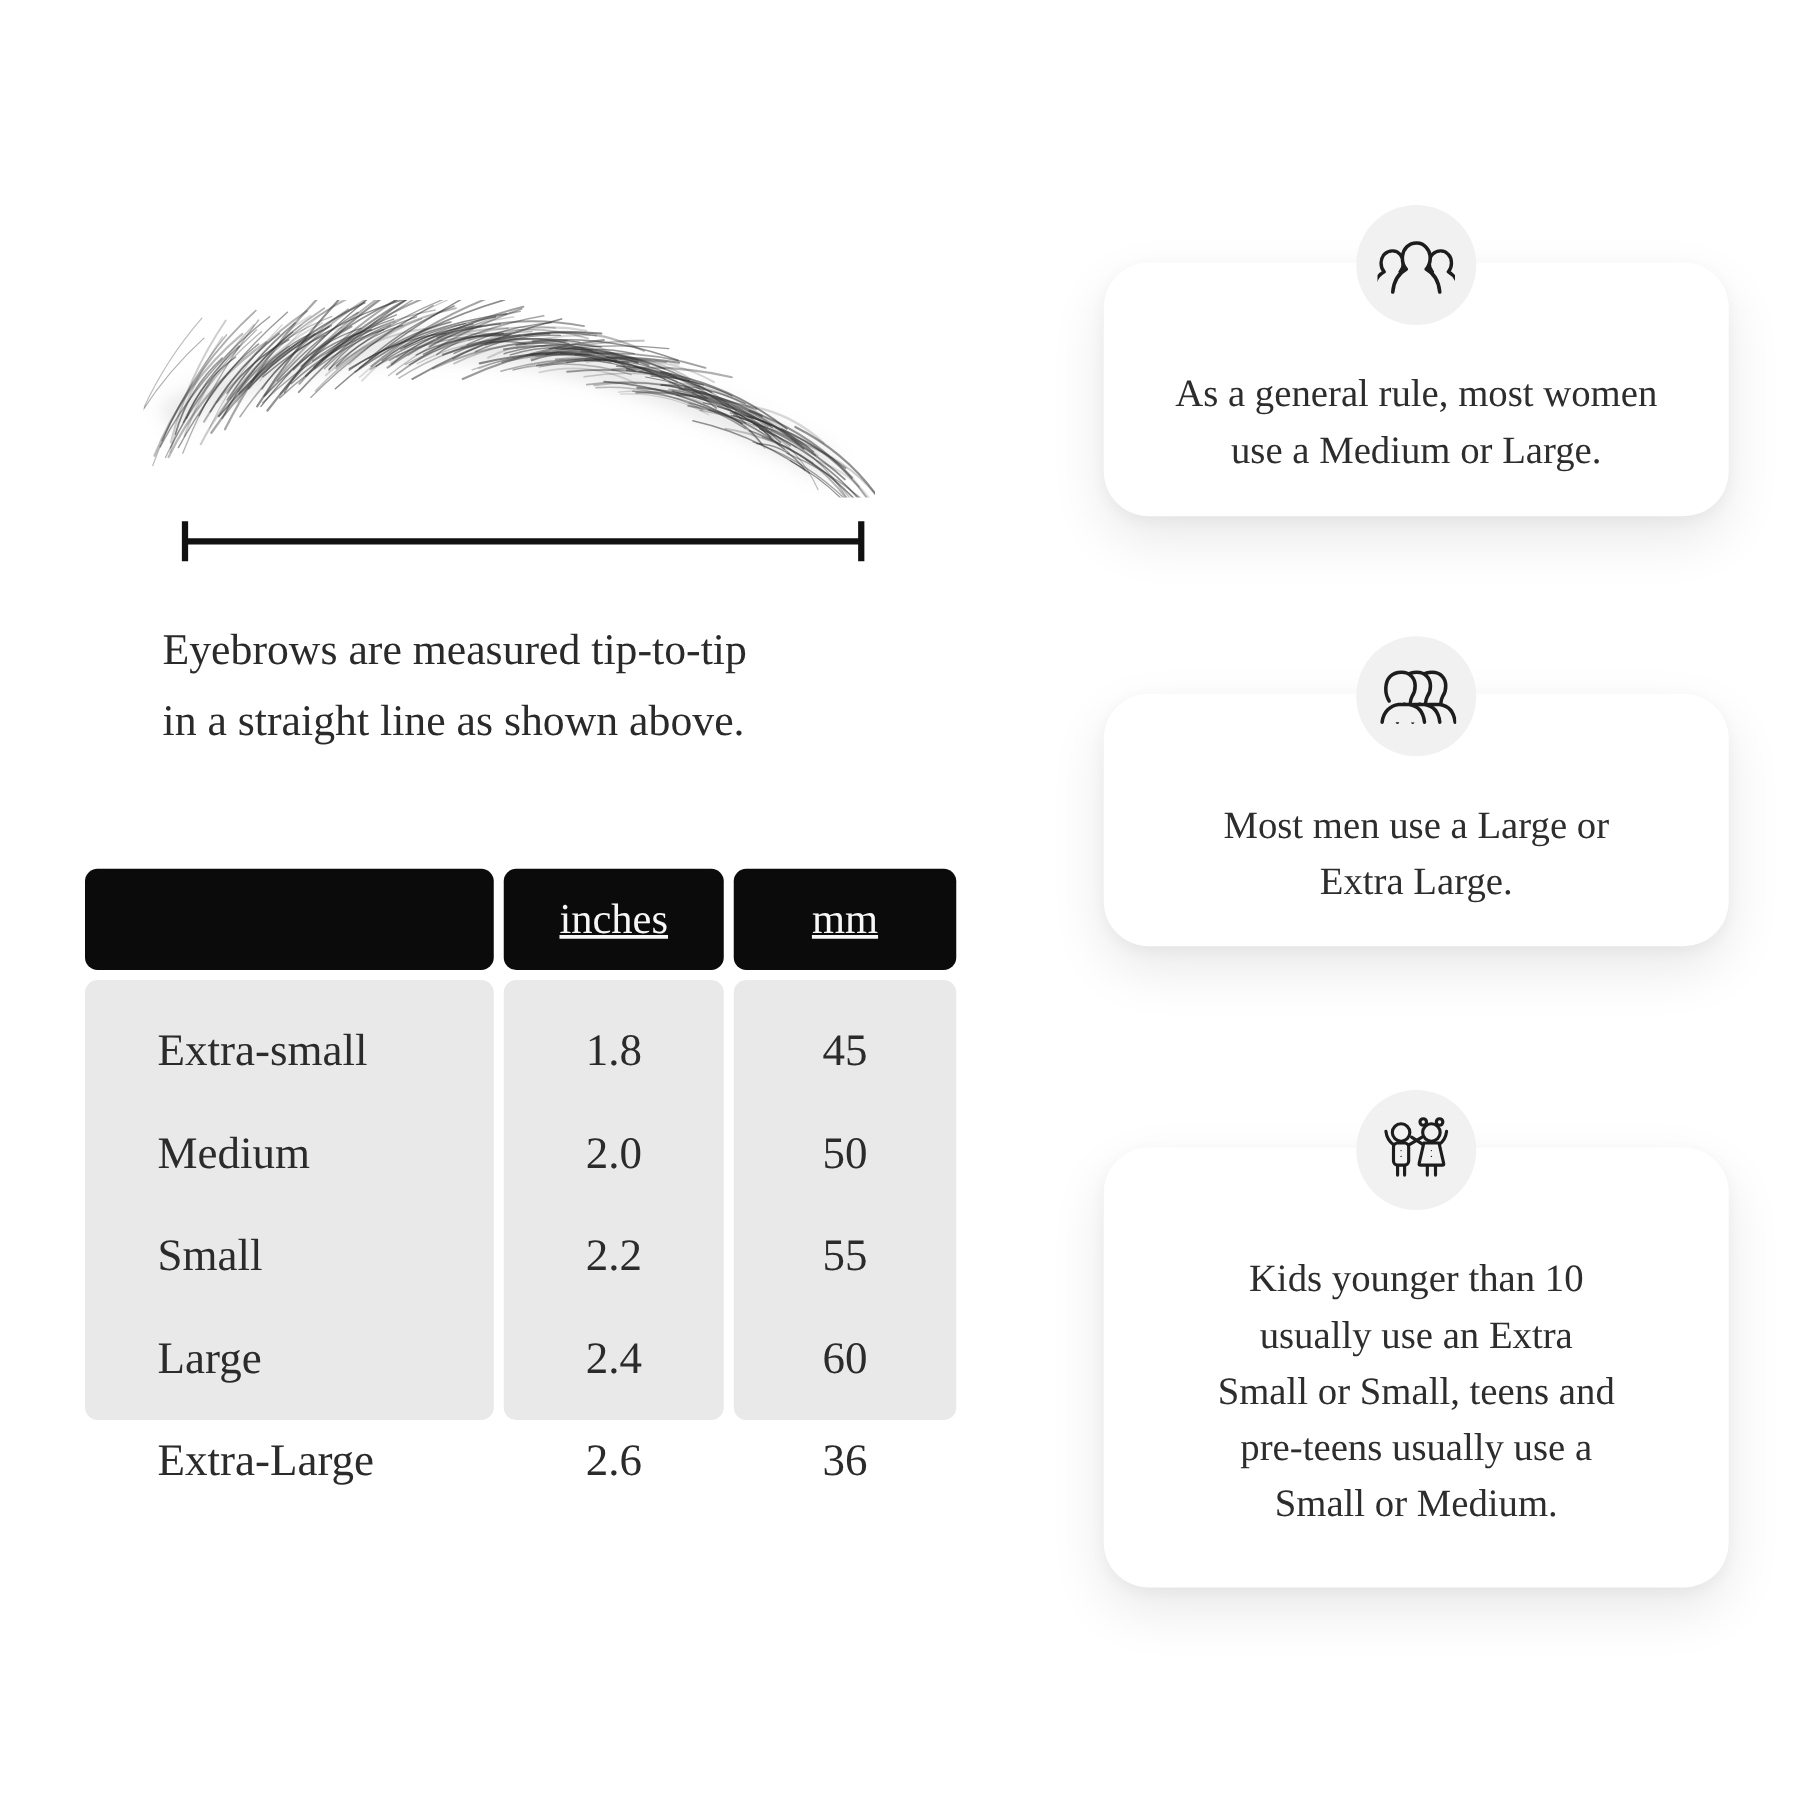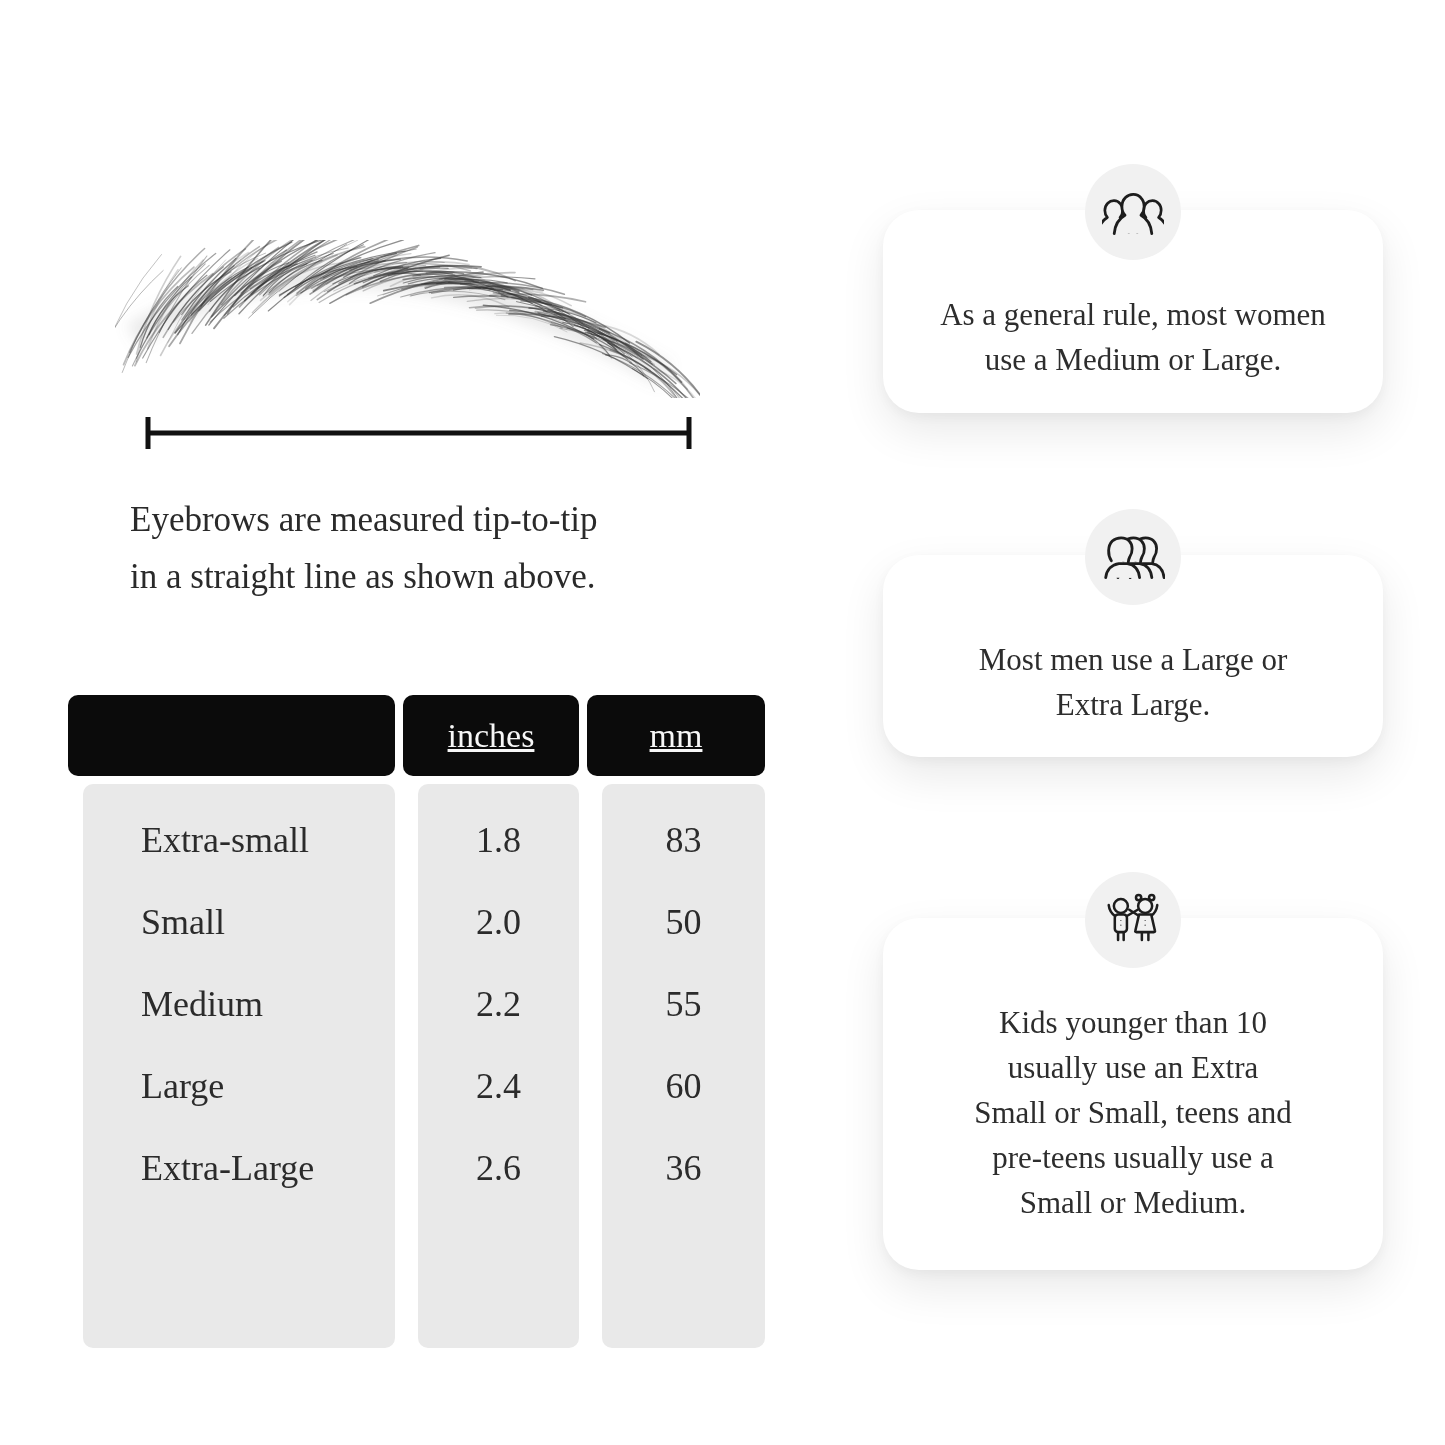--- a/index.html
+++ b/index.html
@@ -11,21 +11,21 @@
   .measure-svg{position:absolute;left:140px;top:414px;}
   .caption{position:absolute;left:130px;top:492px;width:640px;
            font-size:35px;line-height:1.62;white-space:pre-line;color:#2a2a2a;}
 
   
   .size-table{position:absolute;left:68px;top:695px;width:697px;}
   .thead,.tbody{display:grid;grid-template-columns:327px 176px 178px;column-gap:8px;}
   .th{height:81px;background:#0b0b0b;border-radius:10px;color:#f7f7f7;font-size:34px;
       display:flex;align-items:center;justify-content:center;text-decoration:underline;}
   .tbody{margin-top:8px;}
-  .tcol{background:#e9e9e9;border-radius:10px;height:564px;padding:15px 0;box-sizing:border-box;margin-left:15px;}
+  .tcol{background:#e9e9e9;border-radius:10px;height:352px;padding:15px 0;box-sizing:border-box;}
   .cell{height:82px;display:flex;align-items:center;font-size:36px;color:#2b2b2b;}
   .tcol-labels .cell{padding-left:58px;}
   .tcol-center .cell{justify-content:center;}
 
   
   .card-group{position:absolute;left:855px;width:500px;margin-left:28px;}
   #card-1{top:210px;height:203px;}
   #card-2{top:555px;height:202px;}
   #card-3{top:918px;height:352px;}
   .card{position:absolute;left:0;top:0;right:0;bottom:0;background:#ffffff;border-radius:36px;
@@ -283,34 +283,34 @@
 
   <div class="size-table">
     <div class="thead">
       <div class="th"></div>
       <div class="th">inches</div>
       <div class="th">mm</div>
     </div>
     <div class="tbody">
       <div class="tcol tcol-labels">
         <div class="cell">Extra-small</div>
+        <div class="cell">Medium</div>
         <div class="cell">Small</div>
-        <div class="cell">Medium</div>
         <div class="cell">Large</div>
         <div class="cell">Extra-Large</div>
       </div>
       <div class="tcol tcol-center">
         <div class="cell">1.8</div>
         <div class="cell">2.0</div>
         <div class="cell">2.2</div>
         <div class="cell">2.4</div>
         <div class="cell">2.6</div>
       </div>
       <div class="tcol tcol-center">
-        <div class="cell">83</div>
+        <div class="cell">45</div>
         <div class="cell">50</div>
         <div class="cell">55</div>
         <div class="cell">60</div>
         <div class="cell">36</div>
       </div>
     </div>
   </div>
 
   <div class="card-group" id="card-1">
     <div class="card"></div>

